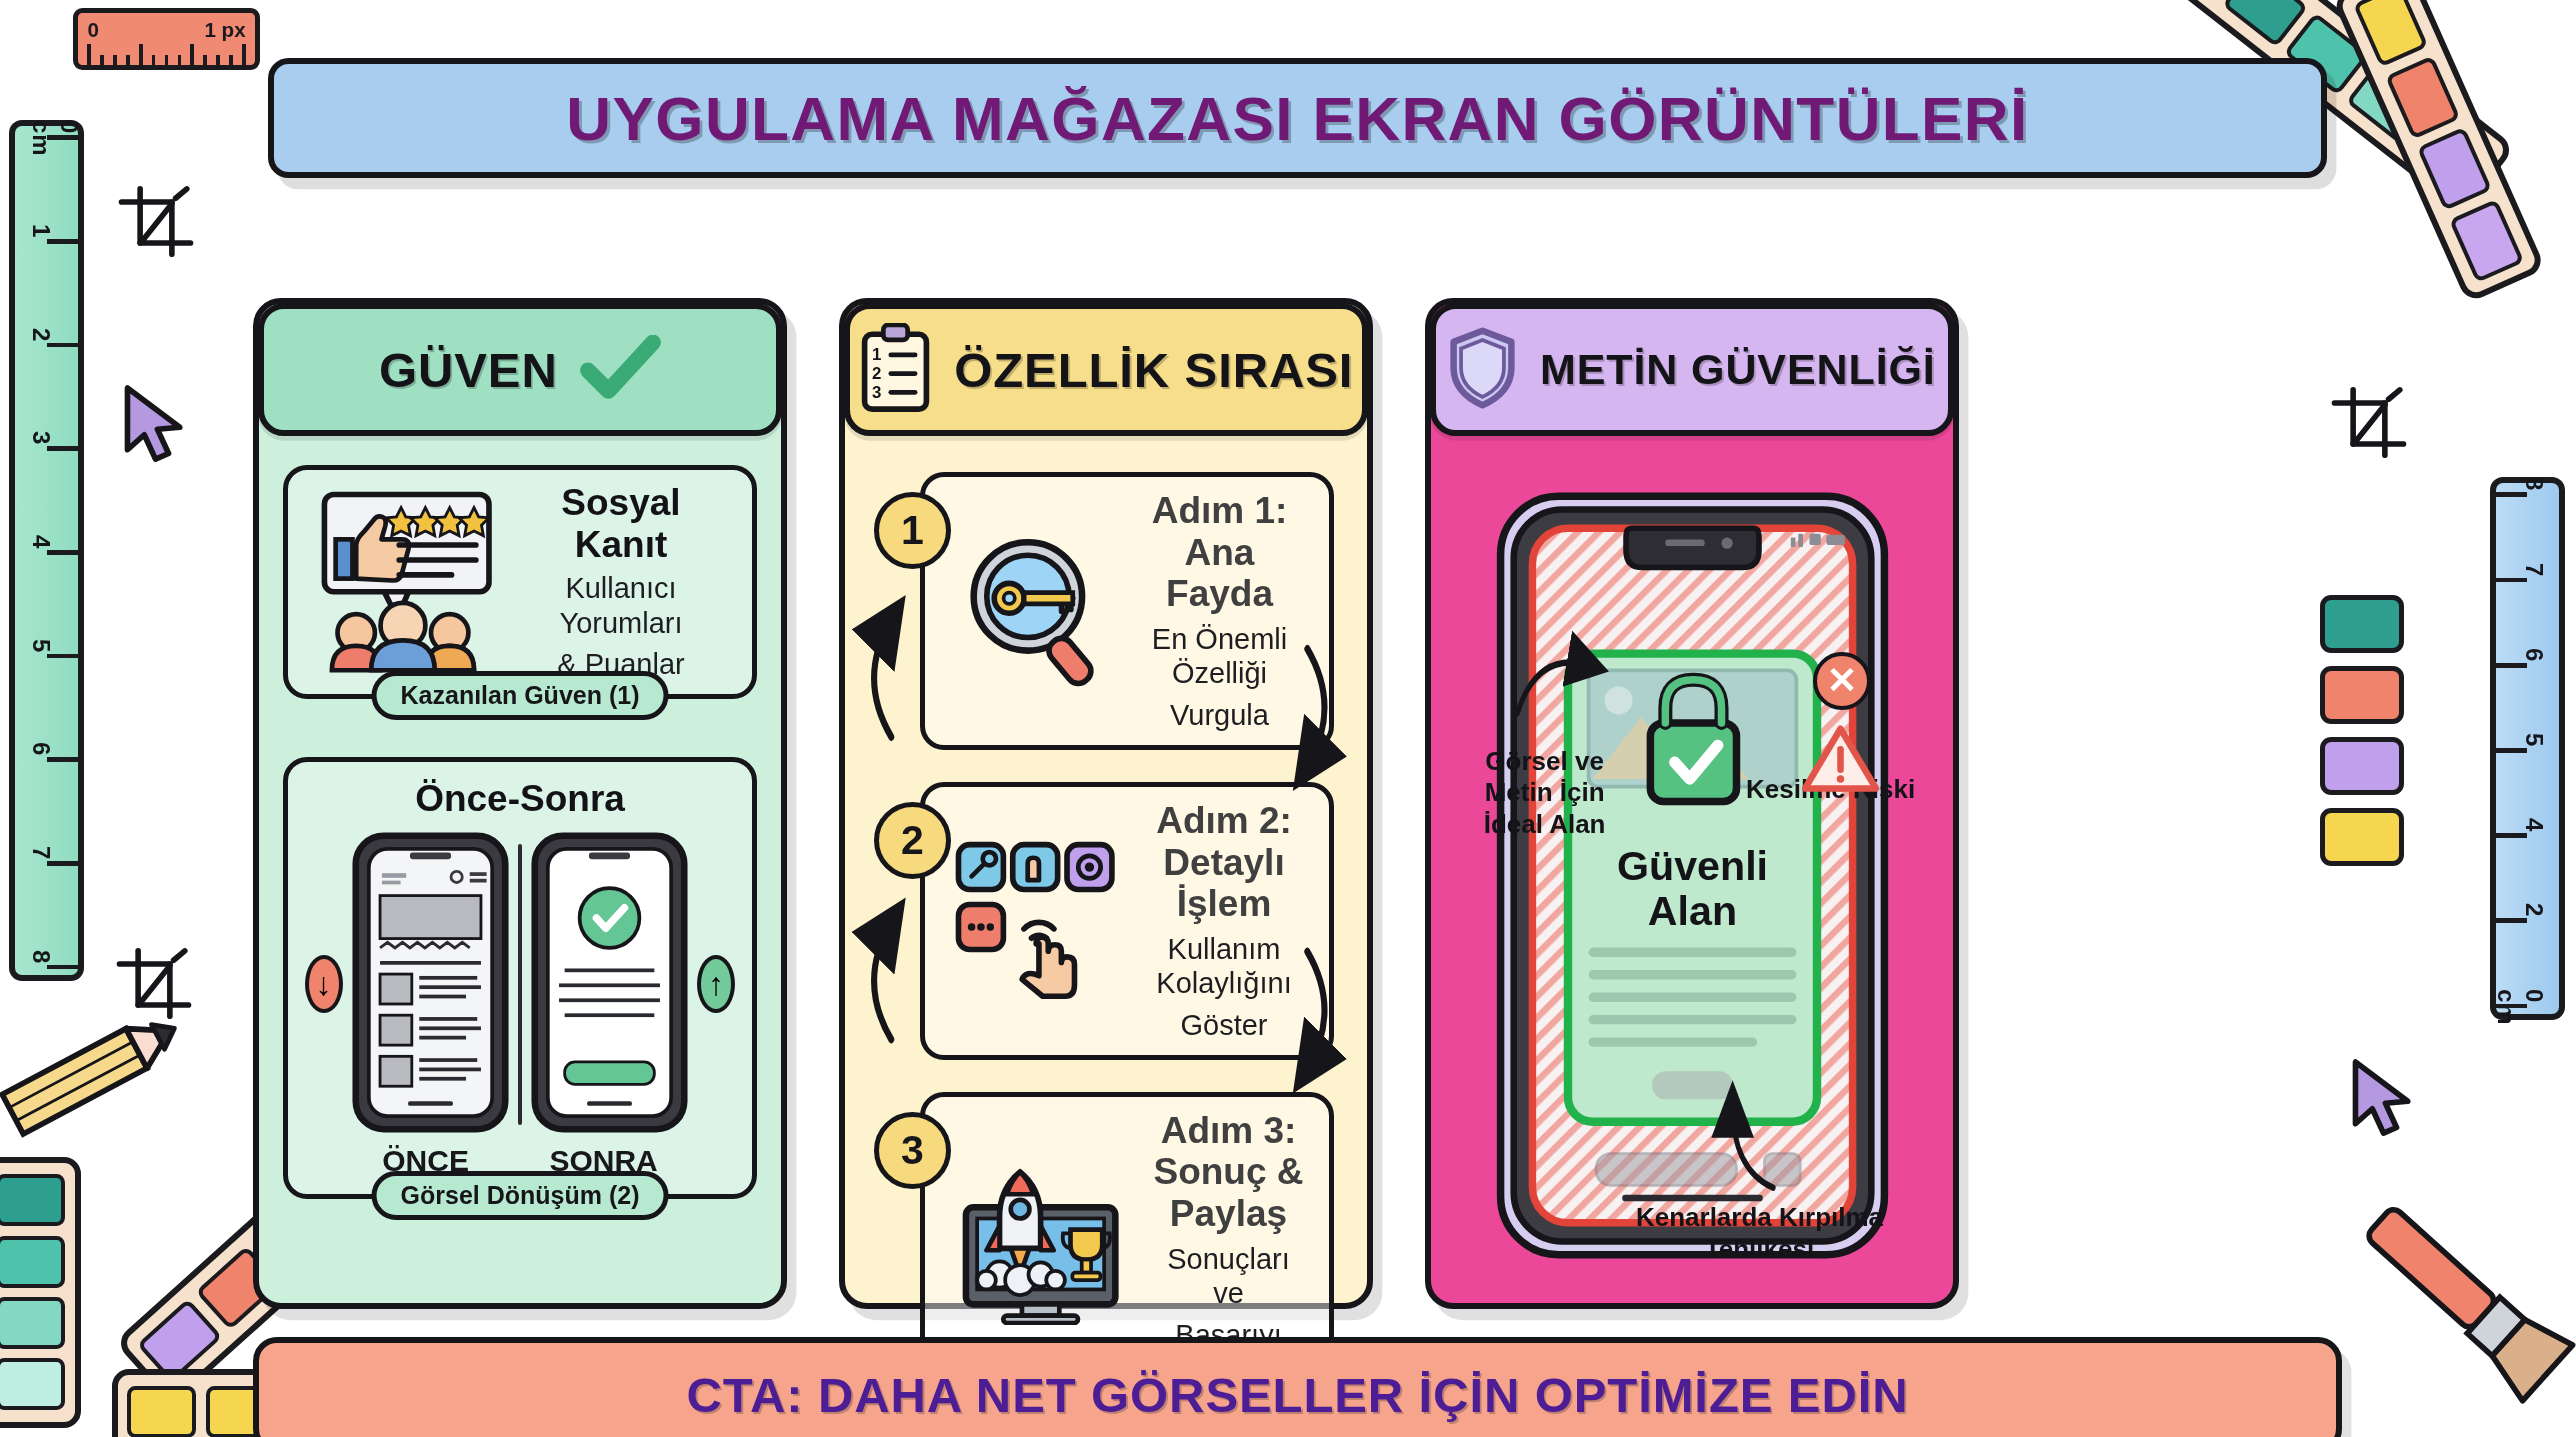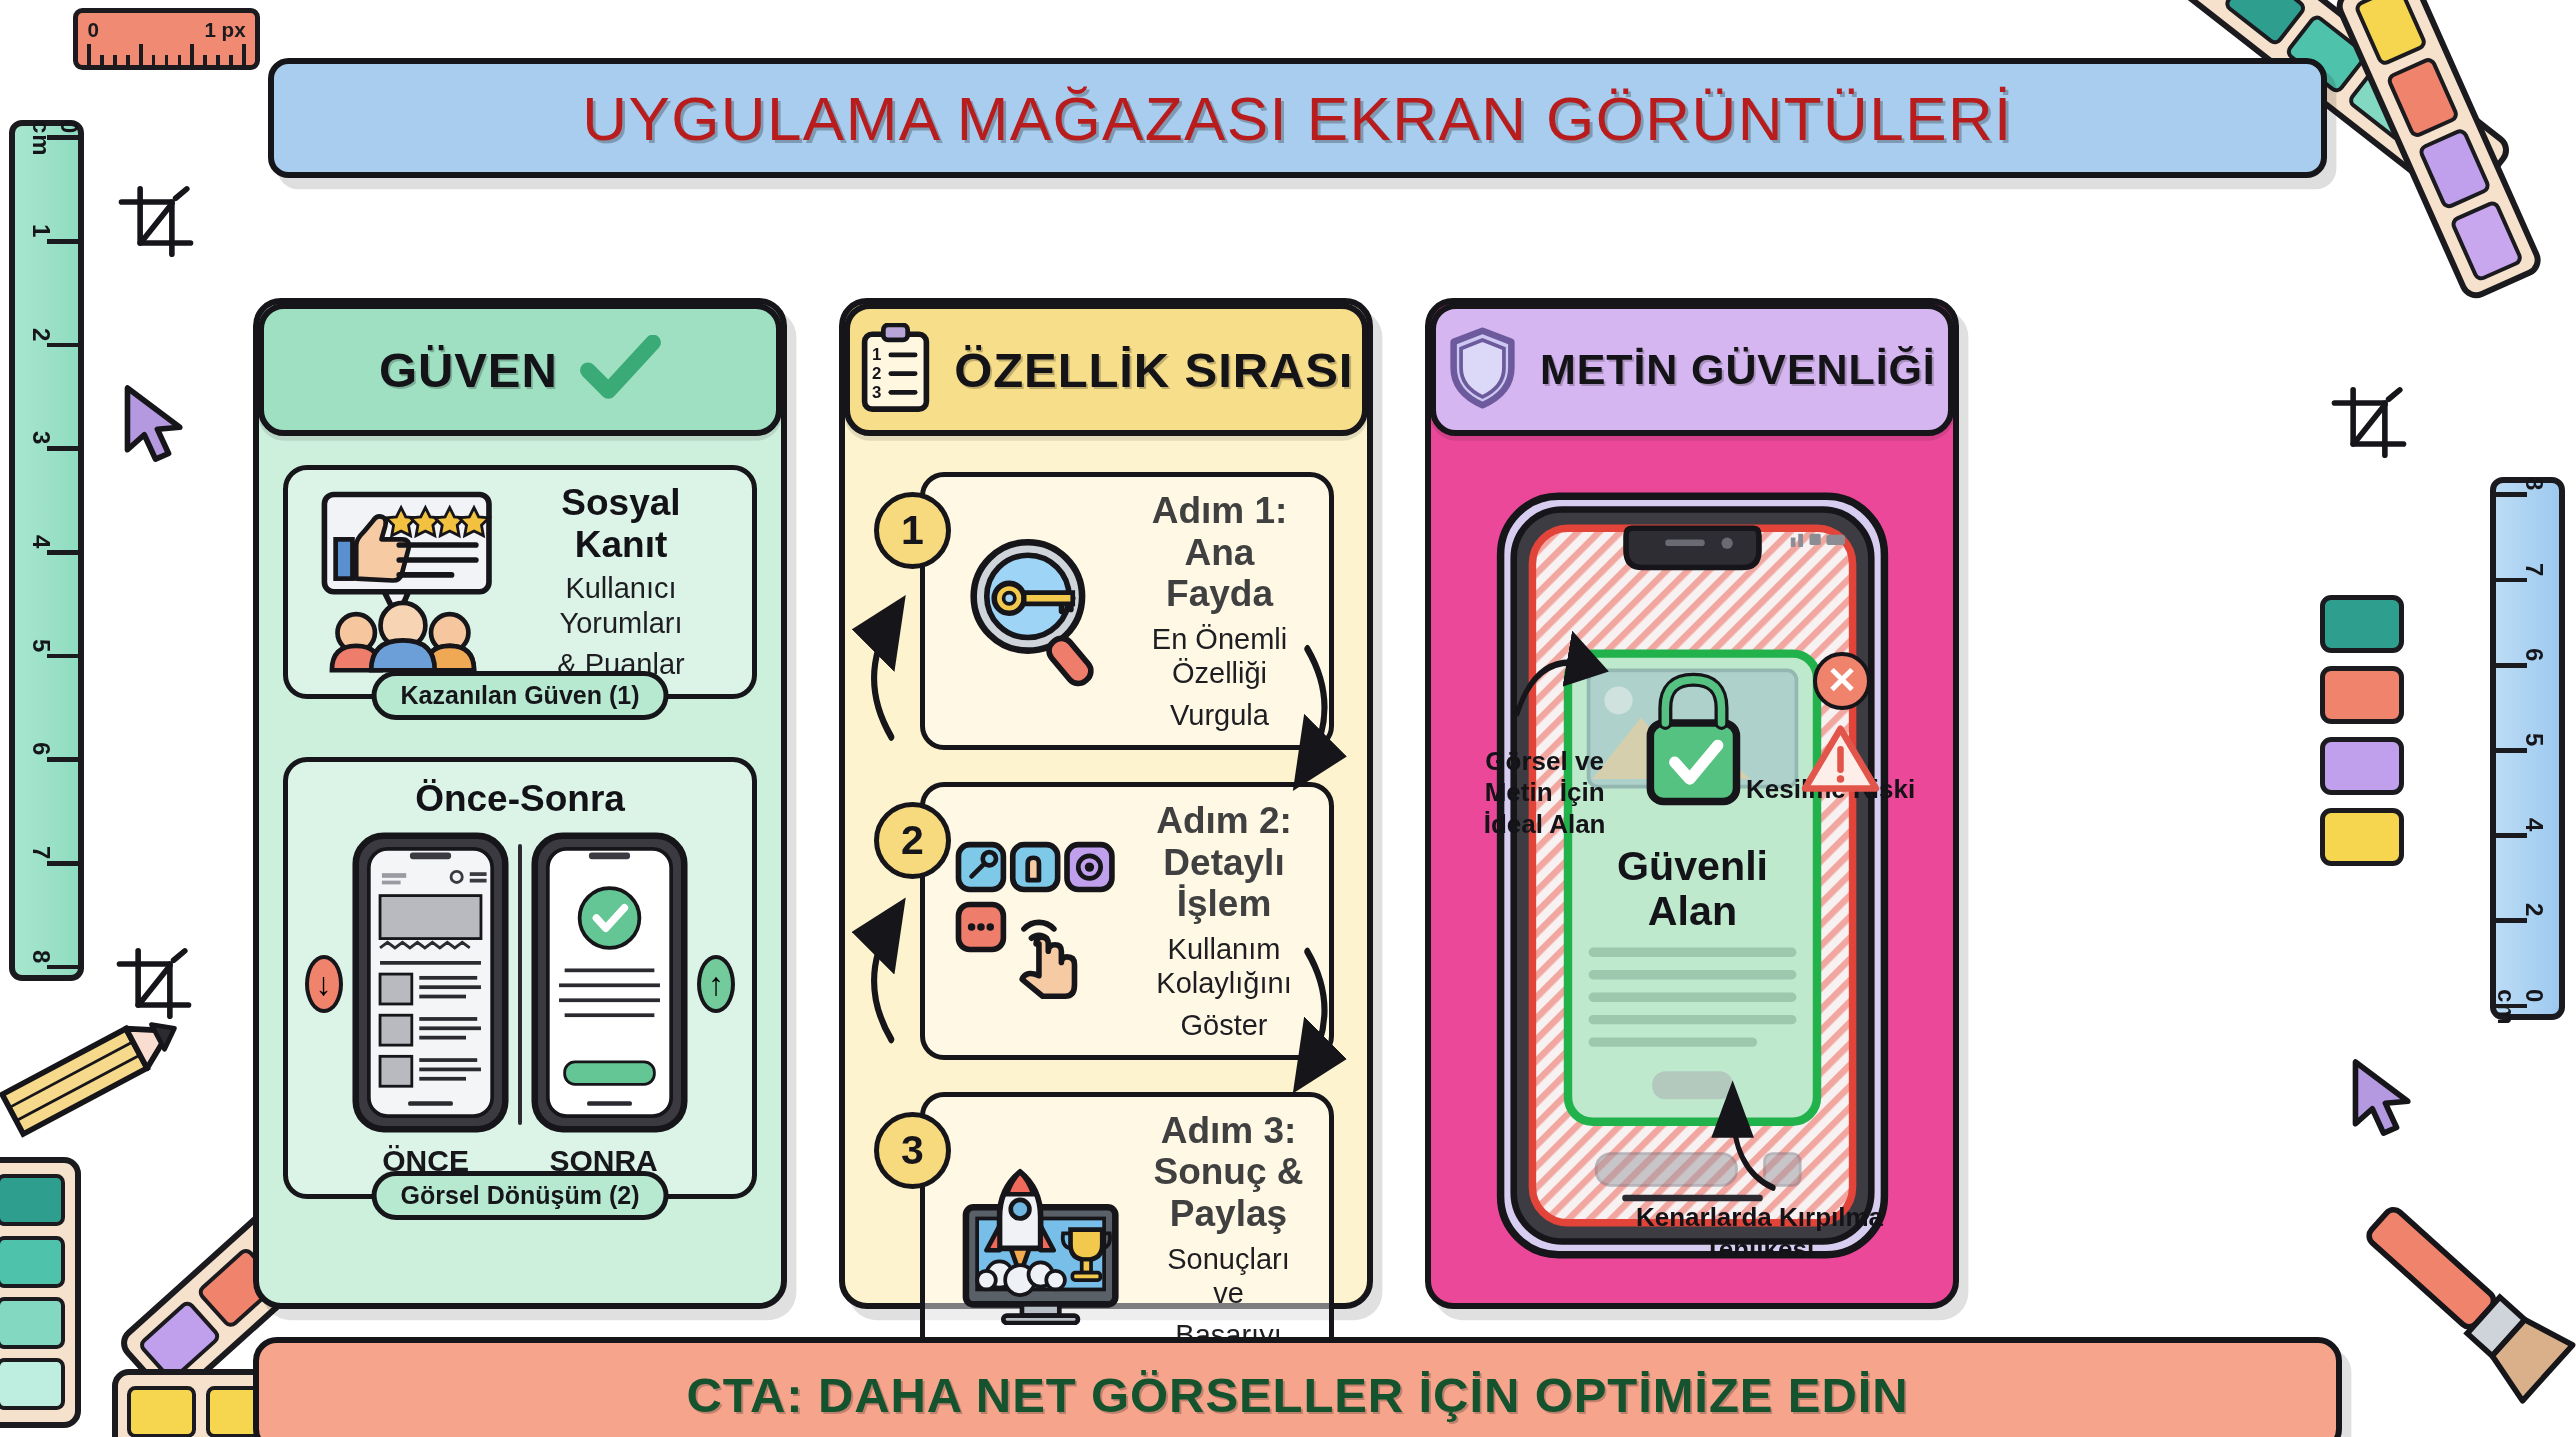--- a/index.html
+++ b/index.html
@@ -57,21 +57,21 @@
   .brush{ position:absolute; }
 
   
   .header-banner{
     position:absolute; left:268px; top:58px; width:2059px; height:120px;
     background:#a8cdee; border:6.6px solid #15151a; border-radius:20.6px;
     display:flex; align-items:center; justify-content:center;
     box-shadow:9.4px 11.2px 0 rgba(0,0,0,.13);
   }
   .header-banner h1{
-    font-size:62px; font-weight:400; letter-spacing:1.4px; color:#b91c1c;
+    font-size:62px; font-weight:700; letter-spacing:1.4px; color:#701a75;
     text-shadow:2.8px 2.8px 0 rgba(0,0,0,.25); white-space:nowrap;
   }
   .subtitle{
     position:absolute; left:0; right:0; top:201px; text-align:center;
     font-size:43px; font-weight:800; color:#16161b;
   }
 
   .cards{
     position:absolute; left:253px; top:298px; width:1706px; height:1011px;
     display:flex; gap:52px;
@@ -694,17 +694,17 @@
         </div>
       </div>
     </div>
 
   </div>
 
   <div style="position:absolute; left:253px; top:1337px; width:2089px; height:116px;
               background:#f7a48d; border:6.6px solid #15151a; border-radius:24px;
               display:flex; align-items:center; justify-content:center;
               box-shadow:9.4px 11.2px 0 rgba(0,0,0,.12);">
-    <span style="font-size:49px; font-weight:800; color:#14532d; letter-spacing:0.9px; text-shadow:1.9px 1.9px 0 rgba(0,0,0,.22); white-space:nowrap;">CTA: DAHA NET GÖRSELLER İÇİN OPTİMİZE EDİN</span>
+    <span style="font-size:49px; font-weight:800; color:#4c1d95; letter-spacing:0.9px; text-shadow:1.9px 1.9px 0 rgba(0,0,0,.22); white-space:nowrap;">CTA: DAHA NET GÖRSELLER İÇİN OPTİMİZE EDİN</span>
   </div>
 
 </div>
 
 
 </body></html>

